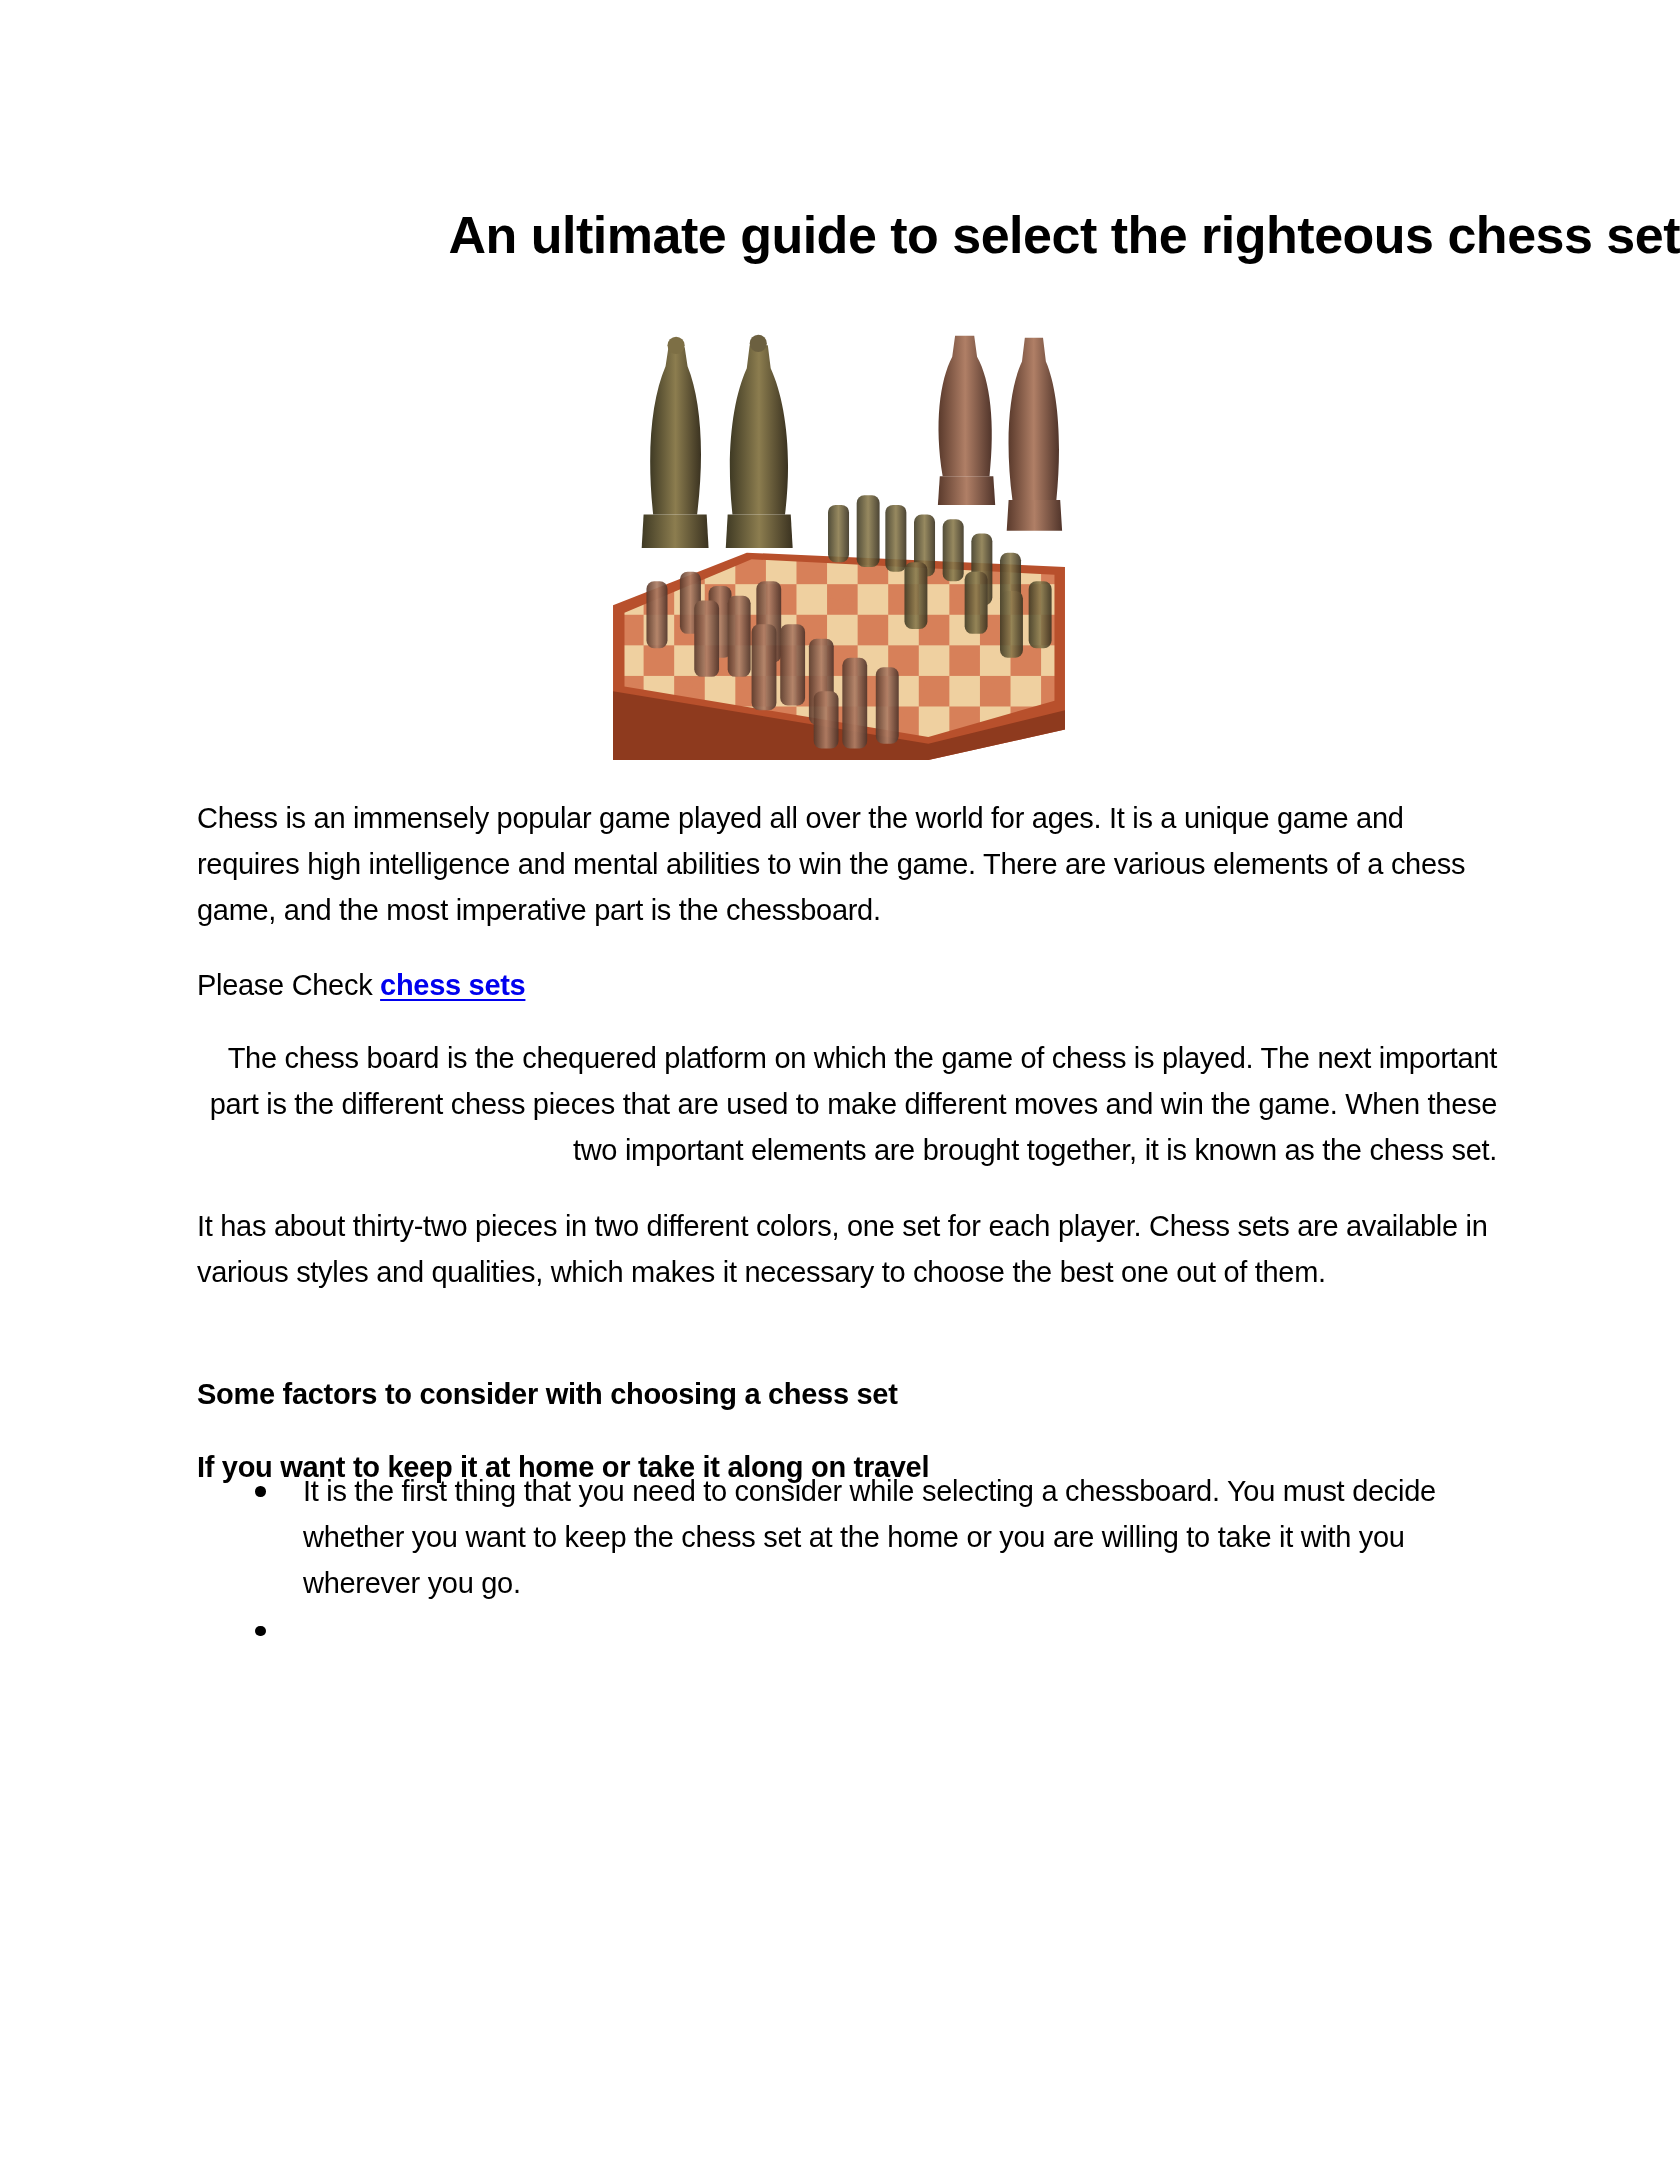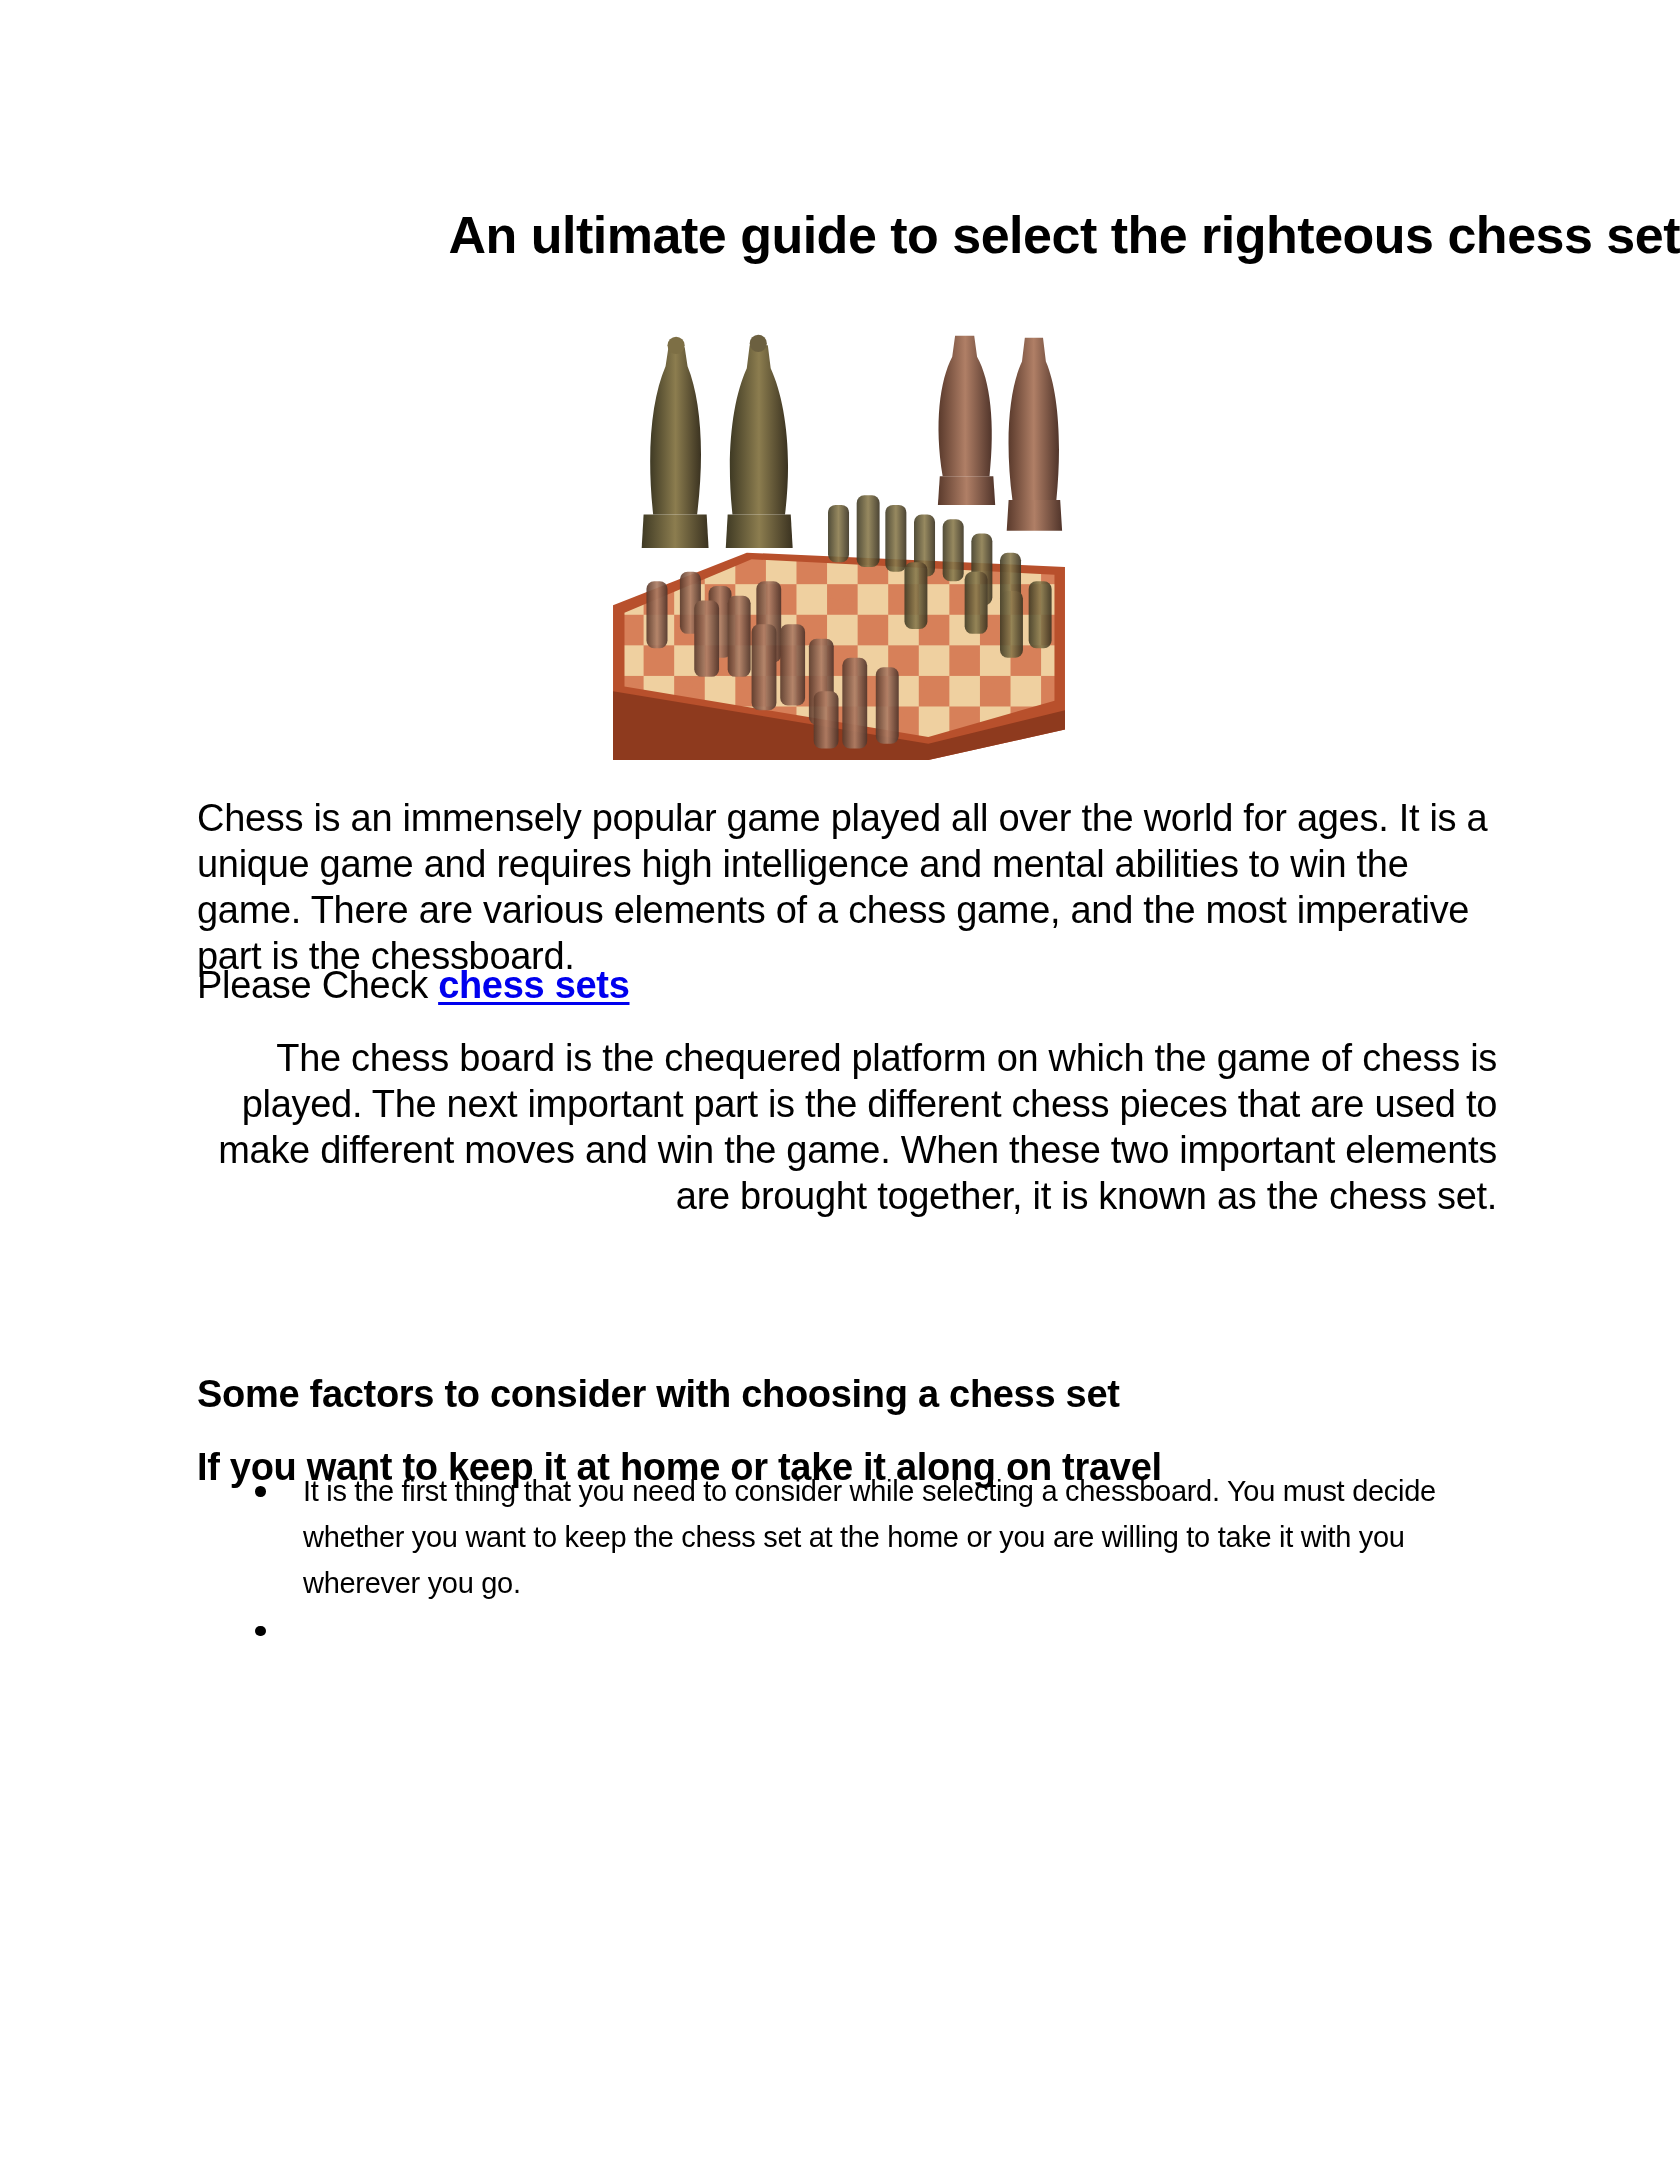--- a/index.html
+++ b/index.html
@@ -3,21 +3,21 @@
 <meta charset="utf-8">
 <style>
   html, body { margin: 0; padding: 0; background: #ffffff; }
   body { width: 1680px; height: 2175px; position: relative; overflow: hidden;
          font-family: "Liberation Sans", "DejaVu Sans", sans-serif; color: #000; }
   .page { position: absolute; left: 0; top: 0; width: 1680px; height: 2175px; }
   .title { position: absolute; left: 0; width: 1680px; top: 197px; text-align: right;
            font-weight: bold; font-size: 52px; letter-spacing: -0.5px; line-height: 76px; margin: 0; }
   .figure { position: absolute; left: 613px; top: 309px; width: 452px; height: 451px; background: #fff; }
   .figure svg { display: block; width: 100%; height: 100%; }
-  .para { position: absolute; left: 197px; width: 1300px; font-size: 38px; line-height: 46px; margin: 0;
+  .para { position: absolute; left: 197px; width: 1300px; font-size: 29px; line-height: 46px; margin: 0;
           letter-spacing: -0.3px; }
   .para.bold { font-weight: bold; }
   a.link { color: #0000ee; font-weight: bold; text-decoration: underline; text-underline-offset: 3.8px; }
   .bullets { position: absolute; left: 197px; top: 1460px; width: 1300px; margin: 8px; padding: 0; list-style: none; }
   .bullets li { position: relative; padding-left: 98px; font-size: 29px; line-height: 46px; letter-spacing: -0.3px; margin-bottom: 1.9px; }
   .bullets li .dot { position: absolute; left: 50px; top: 18px; width: 10.5px; height: 10.5px; border-radius: 50%; background: #000; }
 </style>
 </head>
 <body>
 
@@ -102,20 +102,21 @@
   </div>
 
   <p class="para" style="top:795px;">Chess is an immensely popular game played all over the world for ages. It is a unique game and requires high intelligence and mental abilities to win the game. There are various elements of a chess game, and the most imperative part is the chessboard.</p>
 
   <p class="para" style="top:962px;">
     <span>Please Check </span><a class="link" href="#">chess sets</a>
   </p>
 
   <p class="para" style="top:1035px;text-align:right;">The chess board is the chequered platform on which the game of chess is played. The next important part is the different chess pieces that are used to make different moves and win the game. When these two important elements are brought together, it is known as the chess set.</p>
 
+  <p class="para" style="top:1203px;">It has about thirty-two pieces in two different colors, one set for each player. Chess sets are available in various styles and qualities, which makes it necessary to choose the best one out of them.</p>
 
   <p class="para bold" style="top:1371px;">Some factors to consider with choosing a chess set</p>
 
   <p class="para bold" style="top:1444px;">If you want to keep it at home or take it along on travel</p>
 
   <ul class="bullets">
     <li><span class="dot"></span><span>It is the first thing that you need to consider while selecting a chessboard. You must decide whether you want to keep the chess set at the home or you are willing to take it with you wherever you go.</span></li>
     <li><span class="dot"></span></li>
   </ul>
 

